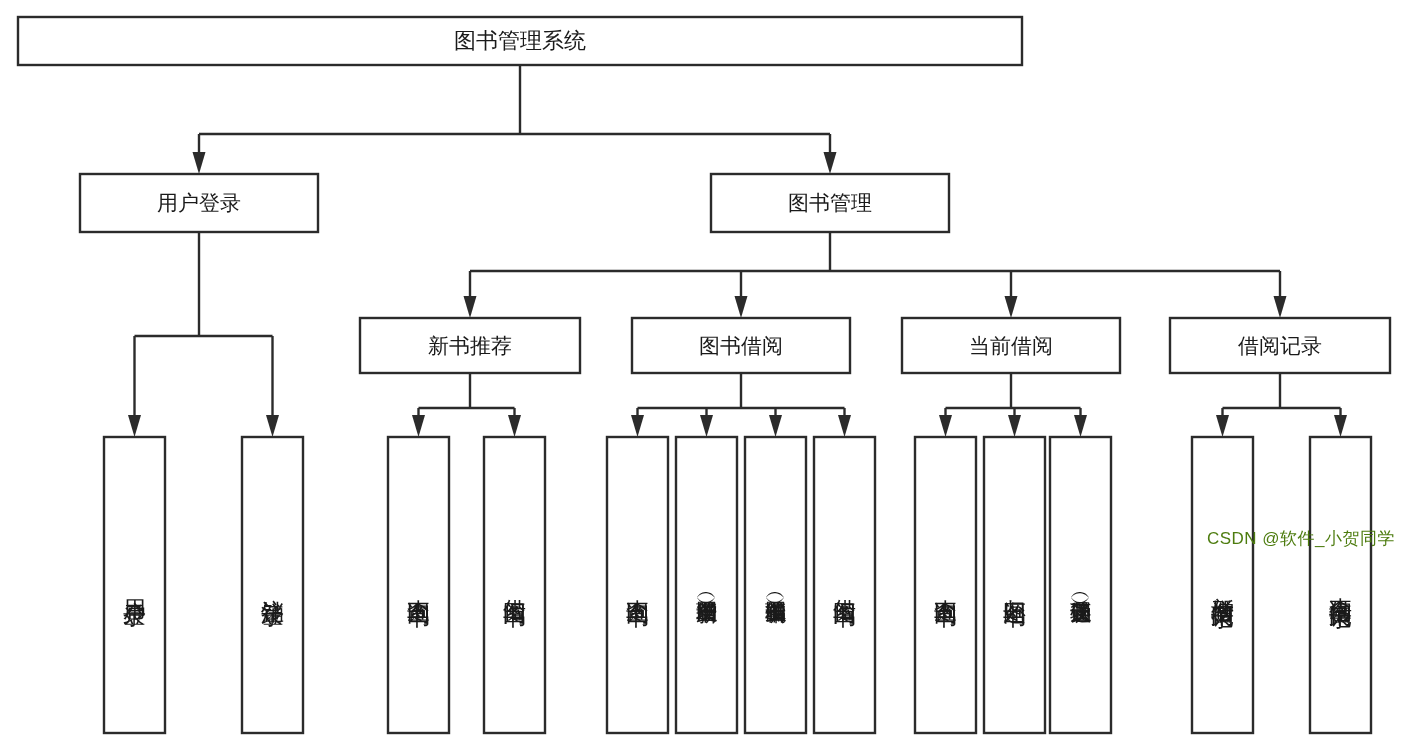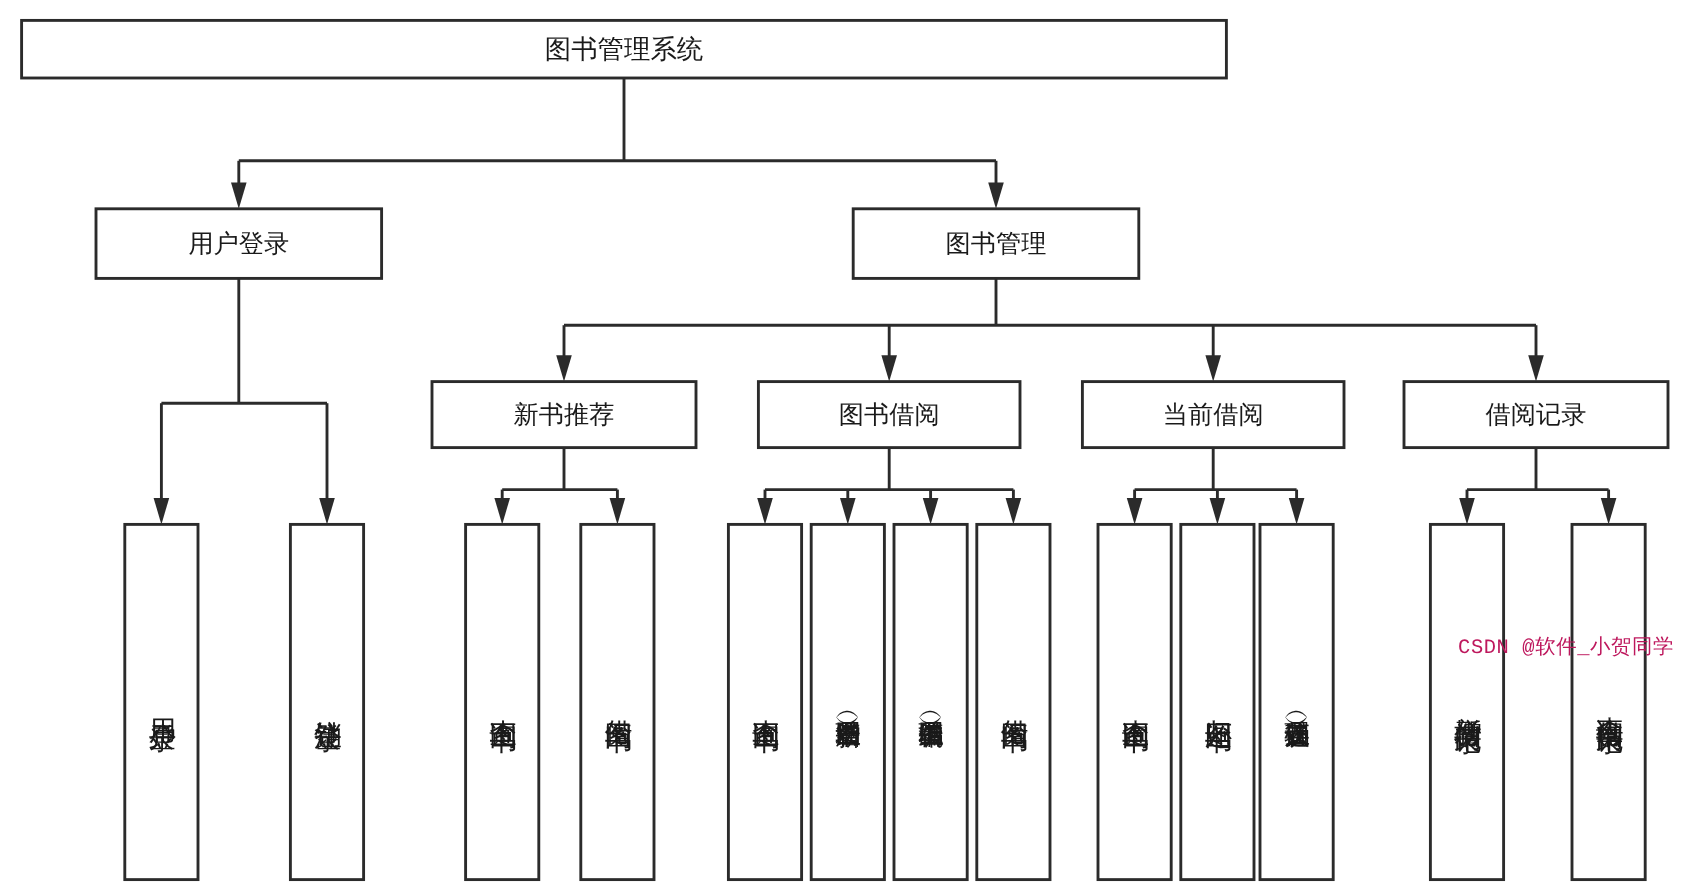--- a/index.html
+++ b/index.html
@@ -71,23 +71,23 @@
     line-height: 1.08;
     letter-spacing: 2px;
     color: #1a1a1a;
     white-space: nowrap;
     text-align: center;
   }
   .watermark {
     position: absolute;
     right: 10px;
     bottom: 6px;
-    font-family: Liberation Mono, monospace;
+    font-family: Liberation Sans, sans-serif;
     font-size: 17px;
-    color: #be185d;
+    color: #4d7c0f;
     letter-spacing: 0.5px;
     user-select: none;
   }
 </style>
 </head>
 <body>
 
 <div id="diagram-root">
   <svg id="tree-svg" viewBox="0 0 1405 747">
     <g id="edges-layer">

